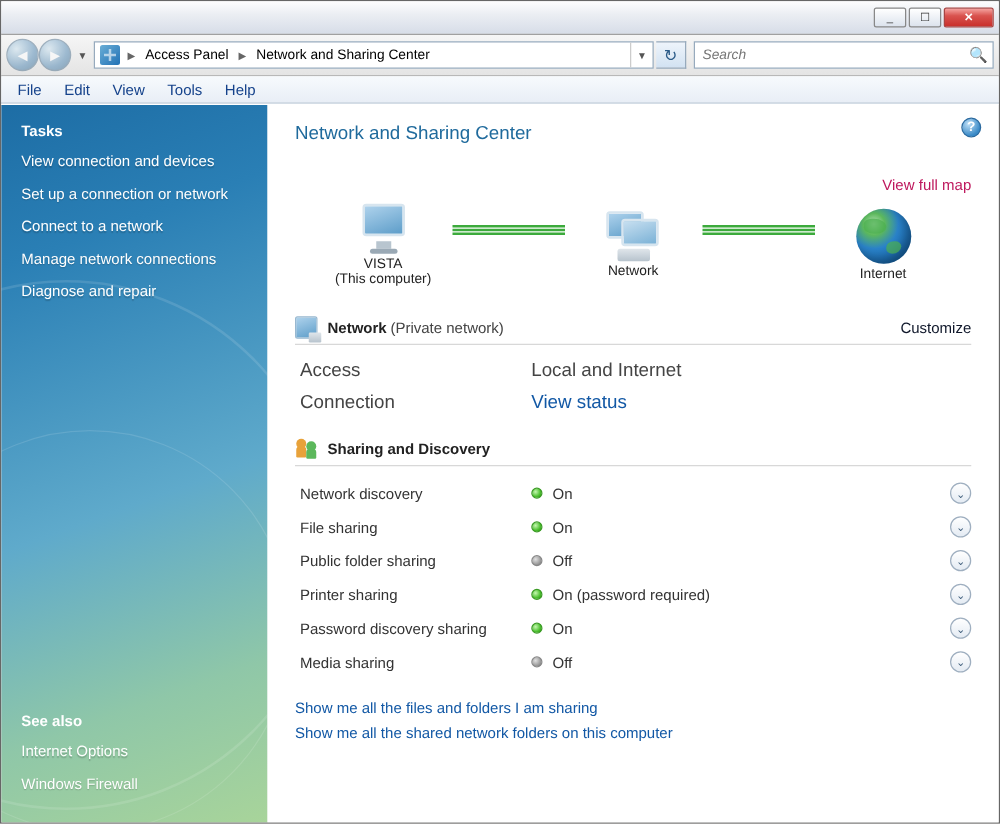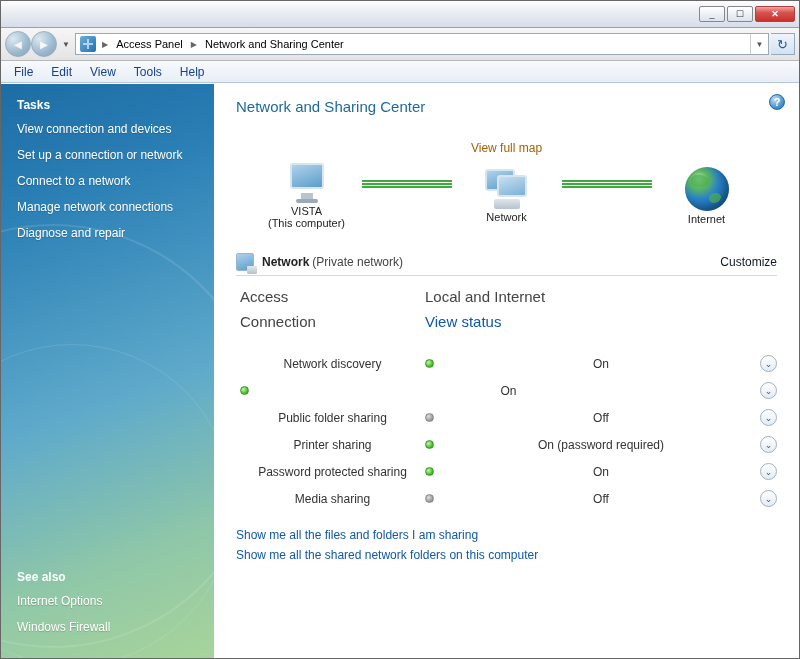--- a/index.html
+++ b/index.html
@@ -27,21 +27,21 @@
 .body { flex: 1; display: flex; overflow: hidden; border-top: 1px solid #fff; position: relative; }
 .sidebar { width: 213px; background: linear-gradient(160deg, #1d6da5 0%, #2a7fb5 20%, #5faacb 55%, #8fc7a8 80%, #a8d49a 100%); color: #fff; padding: 14px 12px 12px 16px; display: flex; flex-direction: column; font-size: 12px; position: relative; overflow: hidden; }
 .sidebar::before { content: ""; position: absolute; width: 420px; height: 420px; border-radius: 50%; border: 2px solid rgba(255,255,255,0.12); left: -160px; top: 140px; }
 .sidebar::after { content: ""; position: absolute; width: 320px; height: 320px; border-radius: 50%; border: 1px solid rgba(255,255,255,0.12); left: -90px; top: 260px; }
 .sb-head { font-weight: bold; margin-bottom: 10px; font-size: 12px; position: relative; z-index: 1; }
 .sb-link { margin-bottom: 12px; cursor: pointer; text-shadow: 0 1px 1px rgba(0,0,0,0.2); position: relative; z-index: 1; }
 .sb-spacer { flex: 1; }
 .content { flex: 1; background: #fff; overflow-y: auto; padding: 10px 22px 14px 22px; position: relative; }
 .help { position: absolute; top: 10px; right: 14px; width: 16px; height: 16px; border-radius: 50%; background: radial-gradient(circle at 35% 30%, #bfe0f7, #3a8ac7 70%); color: #fff; font-size: 11px; font-weight: bold; display: flex; align-items: center; justify-content: center; border: 1px solid #2b6a9f; cursor: pointer; }
 .page-title { color: #1f6a9c; font-size: 15px; margin: 4px 0 10px 0; font-weight: normal; }
-.fullmap { text-align: center; color: #a16207; cursor: pointer; font-size: 12px; margin-bottom: 8px; margin-top: 26px; }
+.fullmap { text-align: right; color: #be185d; cursor: pointer; font-size: 12px; margin-bottom: 8px; margin-top: 26px; }
 .map { display: flex; align-items: center; justify-content: center; gap: 0; margin-bottom: 24px; }
 .map-node { display: flex; flex-direction: column; align-items: center; width: 110px; }
 .map-label { font-size: 11px; color: #222; text-align: center; margin-top: 2px; }
 .map-sublabel { font-size: 11px; color: #222; text-align: center; }
 .map-conn { width: 90px; height: 2px; background: #3caa3c; position: relative; margin-top: -24px; }
 .map-conn::before, .map-conn::after { content: ""; position: absolute; width: 100%; height: 2px; background: #3caa3c; }
 .map-conn::before { top: -3px; } .map-conn::after { top: 3px; }
 .pc-icon { width: 44px; height: 40px; position: relative; }
 .pc-icon .monitor { position: absolute; width: 34px; height: 26px; background: linear-gradient(160deg, #aed2ec, #5d9dc9); border: 2px solid #d7e5ef; border-radius: 3px; top: 0; left: 5px; }
 .pc-icon .stand { position: absolute; width: 12px; height: 6px; background: #b8c5cf; bottom: 4px; left: 16px; }
@@ -63,21 +63,21 @@
 .people { position: relative; }
 .people::before, .people::after { content: ""; position: absolute; width: 8px; height: 8px; border-radius: 50%; }
 .people::before { background: #e8a23a; left: 1px; top: 1px; }
 .people::after { background: #5cb85c; right: 1px; top: 3px; }
 .people-body { position: absolute; width: 8px; height: 9px; background: #e8a23a; border-radius: 3px 3px 1px 1px; left: 1px; top: 7px; }
 .people-body2 { position: absolute; width: 8px; height: 8px; background: #5cb85c; border-radius: 3px 3px 1px 1px; right: 1px; top: 9px; }
 .row { display: flex; padding: 4px 0 4px 4px; font-size: 15px; color: #444; }
 .row .label { width: 185px; }
 .row .value { flex: 1; }
 .row .link { color: #1258a5; cursor: pointer; }
-.sharing-row { display: flex; align-items: center; padding: 5px 0 5px 4px; font-size: 12px; color: #333; text-align: center; }
+.sharing-row { display: flex; align-items: center; padding: 5px 0 5px 4px; font-size: 12px; color: #333; }
 .sharing-row .label { width: 185px; }
 .sharing-row .led { width: 9px; height: 9px; border-radius: 50%; margin-right: 8px; }
 .led.on { background: radial-gradient(circle at 35% 35%, #c5f7b0, #4bbf2e 60%, #2d8a17); border: 1px solid #3a9a24; }
 .led.off { background: radial-gradient(circle at 35% 35%, #e0e0e0, #9e9e9e 60%, #707070); border: 1px solid #888; }
 .sharing-row .value { flex: 1; }
 .expand { width: 17px; height: 17px; border-radius: 50%; border: 1px solid #9fafc0; background: linear-gradient(to bottom, #fff, #e4ebf3); display: flex; align-items: center; justify-content: center; cursor: pointer; font-size: 9px; color: #3a5a78; }
 .footer-links { margin-top: 16px; }
 .footer-links .lnk { color: #1258a5; cursor: pointer; font-size: 12px; margin-bottom: 6px; display: block; }
 .sep { height: 16px; }
 </style>
@@ -106,20 +106,24 @@
     <div class="address">
       <div class="addr-icon"></div>
       <span class="crumb-sep">▶</span>
       <span class="crumb">Access Panel</span>
       <span class="crumb-sep">▶</span>
       <span class="crumb">Network and Sharing Center</span>
       <span style="flex:1"></span>
       <div class="addr-dd">▼</div>
     </div>
     <div class="refresh">↻</div>
+    <div class="search">
+      <input placeholder="Search" style="">
+      <div class="search-btn">🔍</div>
+    </div>
   </div>
 
   <div class="menubar">
     <div class="menu-item">File</div>
     <div class="menu-item">Edit</div>
     <div class="menu-item">View</div>
     <div class="menu-item">Tools</div>
     <div class="menu-item">Help</div>
   </div>
 
@@ -178,46 +182,54 @@
         <div class="label">Access</div>
         <div class="value">Local and Internet</div>
       </div>
       <div class="row">
         <div class="label">Connection</div>
         <div class="link">View status</div>
       </div>
 
       <div class="sep"></div>
 
+      <div class="sect-head">
+        <div class="icon-s people">
+            <div class="people-body"></div>
+            <div class="people-body2"></div>
+          </div>
+        <span class="title">Sharing and Discovery</span>
+      </div>
       <div id="sharing-rows">
           <div class="sharing-row">
             <div class="label">Network discovery</div>
             <div class="led on"></div>
             <div class="value">On</div>
             <div class="expand">⌄</div>
           </div>
           <div class="sharing-row">
+            <div class="label">File sharing</div>
             <div class="led on"></div>
             <div class="value">On</div>
             <div class="expand">⌄</div>
           </div>
           <div class="sharing-row">
             <div class="label">Public folder sharing</div>
             <div class="led off"></div>
             <div class="value">Off</div>
             <div class="expand">⌄</div>
           </div>
           <div class="sharing-row">
             <div class="label">Printer sharing</div>
             <div class="led on"></div>
             <div class="value">On (password required)</div>
             <div class="expand">⌄</div>
           </div>
           <div class="sharing-row">
-            <div class="label">Password protected sharing</div>
+            <div class="label">Password discovery sharing</div>
             <div class="led on"></div>
             <div class="value">On</div>
             <div class="expand">⌄</div>
           </div>
           <div class="sharing-row">
             <div class="label">Media sharing</div>
             <div class="led off"></div>
             <div class="value">Off</div>
             <div class="expand">⌄</div>
           </div>

